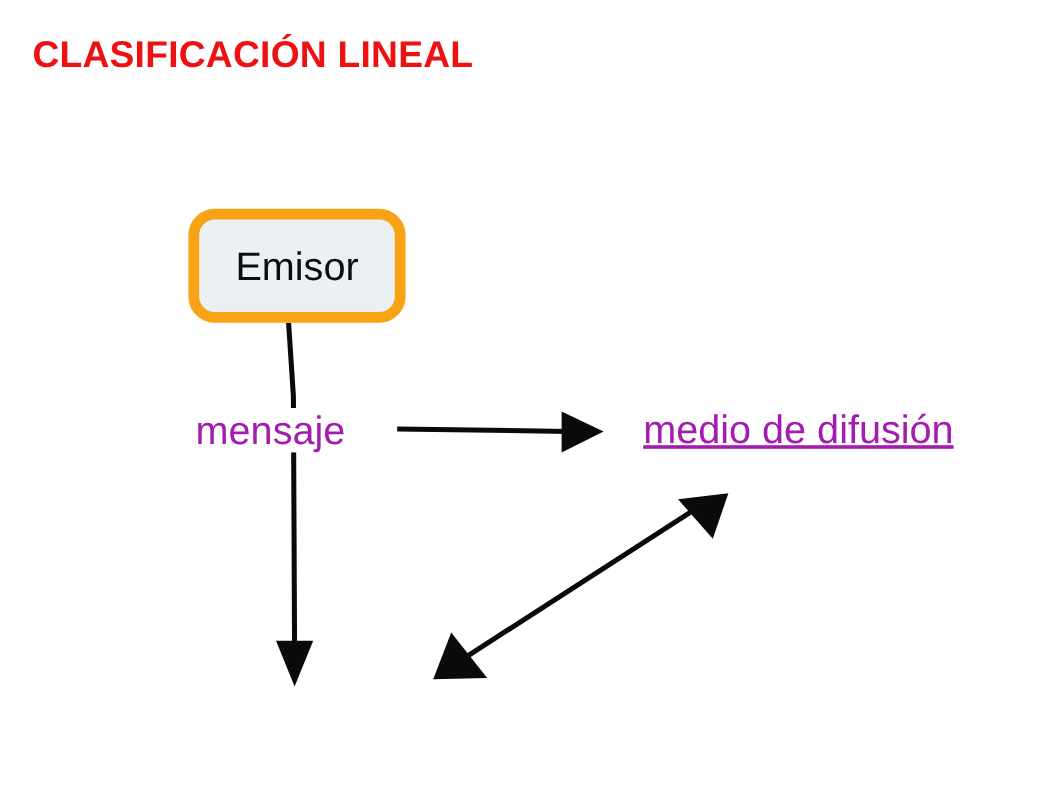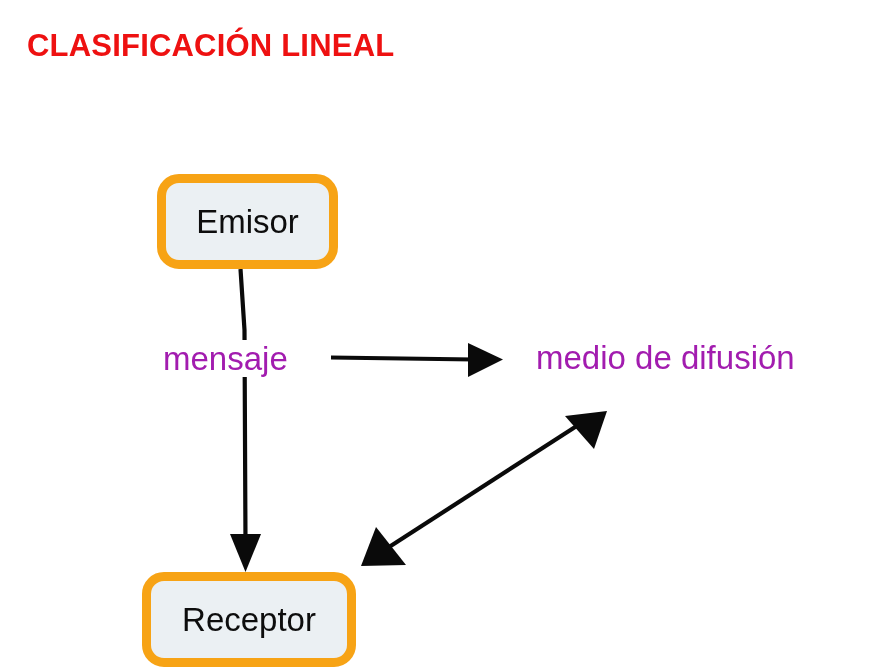--- a/index.html
+++ b/index.html
@@ -80,20 +80,21 @@
     line-height: 1;
     white-space: nowrap;
   }
   #label-mensaje {
     left: 163px;
     top: 340px;
   }
   #label-medio {
     left: 536px;
     top: 341px;
+    text-decoration: underline;
   }
 
   
   #connectors {
     position: absolute;
     left: 0;
     top: 0;
     width: 878px;
     height: 672px;
     pointer-events: none;
@@ -138,21 +139,18 @@
       <path class="conn-line" d="M 386 549 L 586 420" stroke-width="4.2" stroke-linecap="butt"></path>
       <polygon class="conn-head" points="361,566 406,565 376,527"></polygon>
       <polygon class="conn-head" points="607,411 565,416 594,449"></polygon>
     </g>
   </svg>
 
   <div id="node-emisor" class="node-box">
     <span class="node-label">Emisor</span>
   </div>
 
-  <div id="node-receptor" class="node-box">
-    <span class="node-label">Receptor</span>
-  </div>
 
   <div id="label-mensaje" class="free-label">mensaje</div>
 
   <div id="label-medio" class="free-label">medio de difusión</div>
 
 </div>
 
 </body></html>

